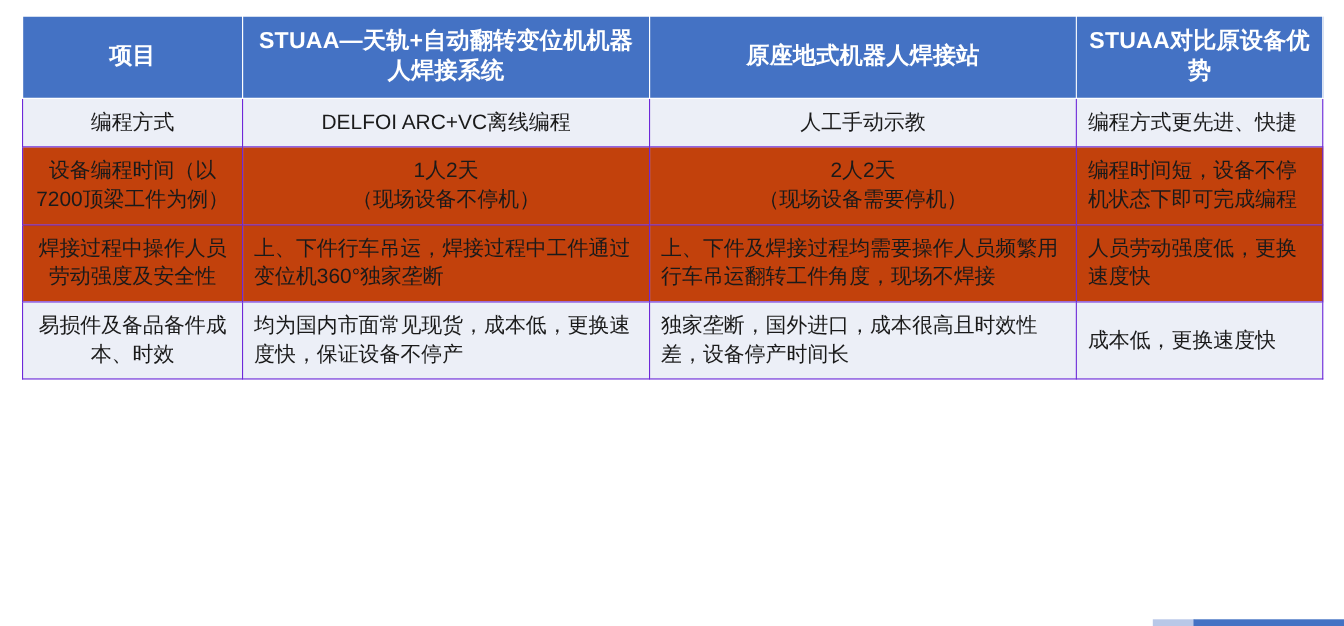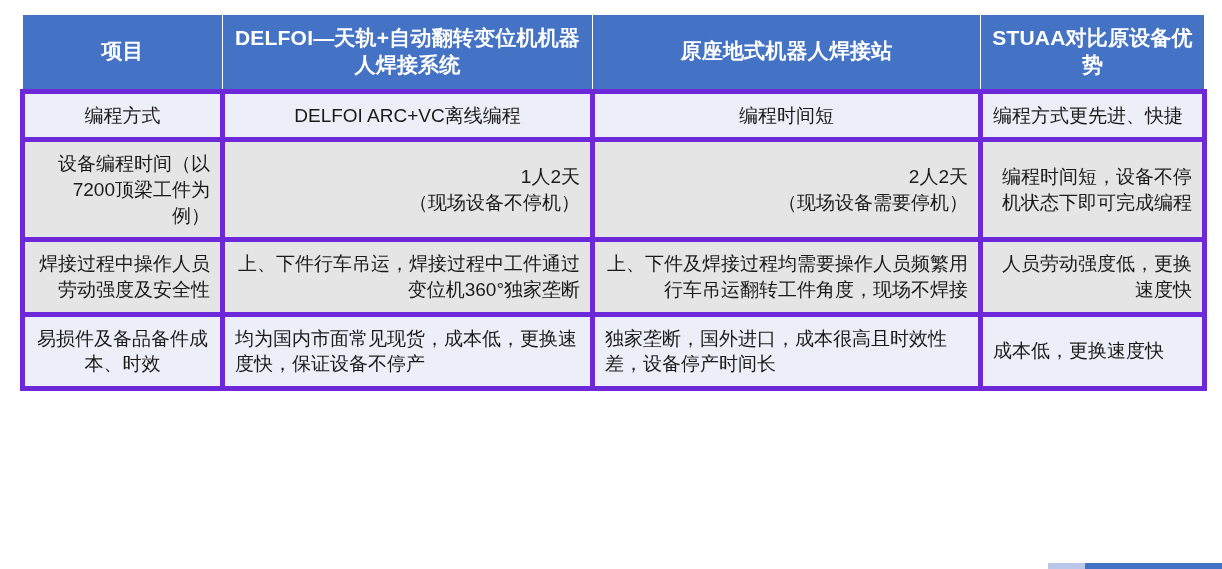--- a/index.html
+++ b/index.html
@@ -41,25 +41,25 @@
     vertical-align: middle;
     border: 1px solid #ffffff;
     letter-spacing: 0.2px;
   }
   tbody td {
     font-size: 19px;
     color: #1a1a1a;
     text-align: center;
     vertical-align: middle;
     padding: 9px 10px;
-    border: 5px solid #6d28d9;
+    border: 1px solid #6d28d9;
     line-height: 1.35;
   }
   tbody tr.odd td { background: #eceff7; }
-  tbody tr.even td { background: #e5e5e5; text-align: right; }
+  tbody tr.even td { background: #c2410c; }
   tbody td.first-col { font-size: 19px; }
   tbody td.last-col { text-align: left; }
   tbody td.center-left { text-align: left; }
 
   .footer-bar {
     position: absolute;
     left: 1085px;
     bottom: 0;
     width: 137px;
     height: 20px;
@@ -82,30 +82,30 @@
   <table class="comparison">
     <colgroup>
       <col class="c0">
         <col class="c1">
         <col class="c2">
         <col class="c3">
     </colgroup>
     <thead>
       <tr>
         <th>项目</th>
-        <th>DELFOI—天轨+自动翻转变位机机器人焊接系统</th>
+        <th>STUAA—天轨+自动翻转变位机机器人焊接系统</th>
         <th>原座地式机器人焊接站</th>
         <th>STUAA对比原设备优势</th>
       </tr>
     </thead>
     <tbody>
       <tr class="odd">
         <td class="first-col">编程方式</td>
         <td>DELFOI ARC+VC离线编程</td>
-        <td>编程时间短</td>
+        <td>人工手动示教</td>
         <td class="last-col">编程方式更先进、快捷</td>
       </tr>
       <tr class="even">
         <td class="first-col">设备编程时间（以7200顶梁工件为例）</td>
         <td>1人2天<br>（现场设备不停机）</td>
         <td>2人2天<br>（现场设备需要停机）</td>
         <td class="last-col">编程时间短，设备不停机状态下即可完成编程</td>
       </tr>
       <tr class="even">
         <td class="first-col">焊接过程中操作人员劳动强度及安全性</td>

